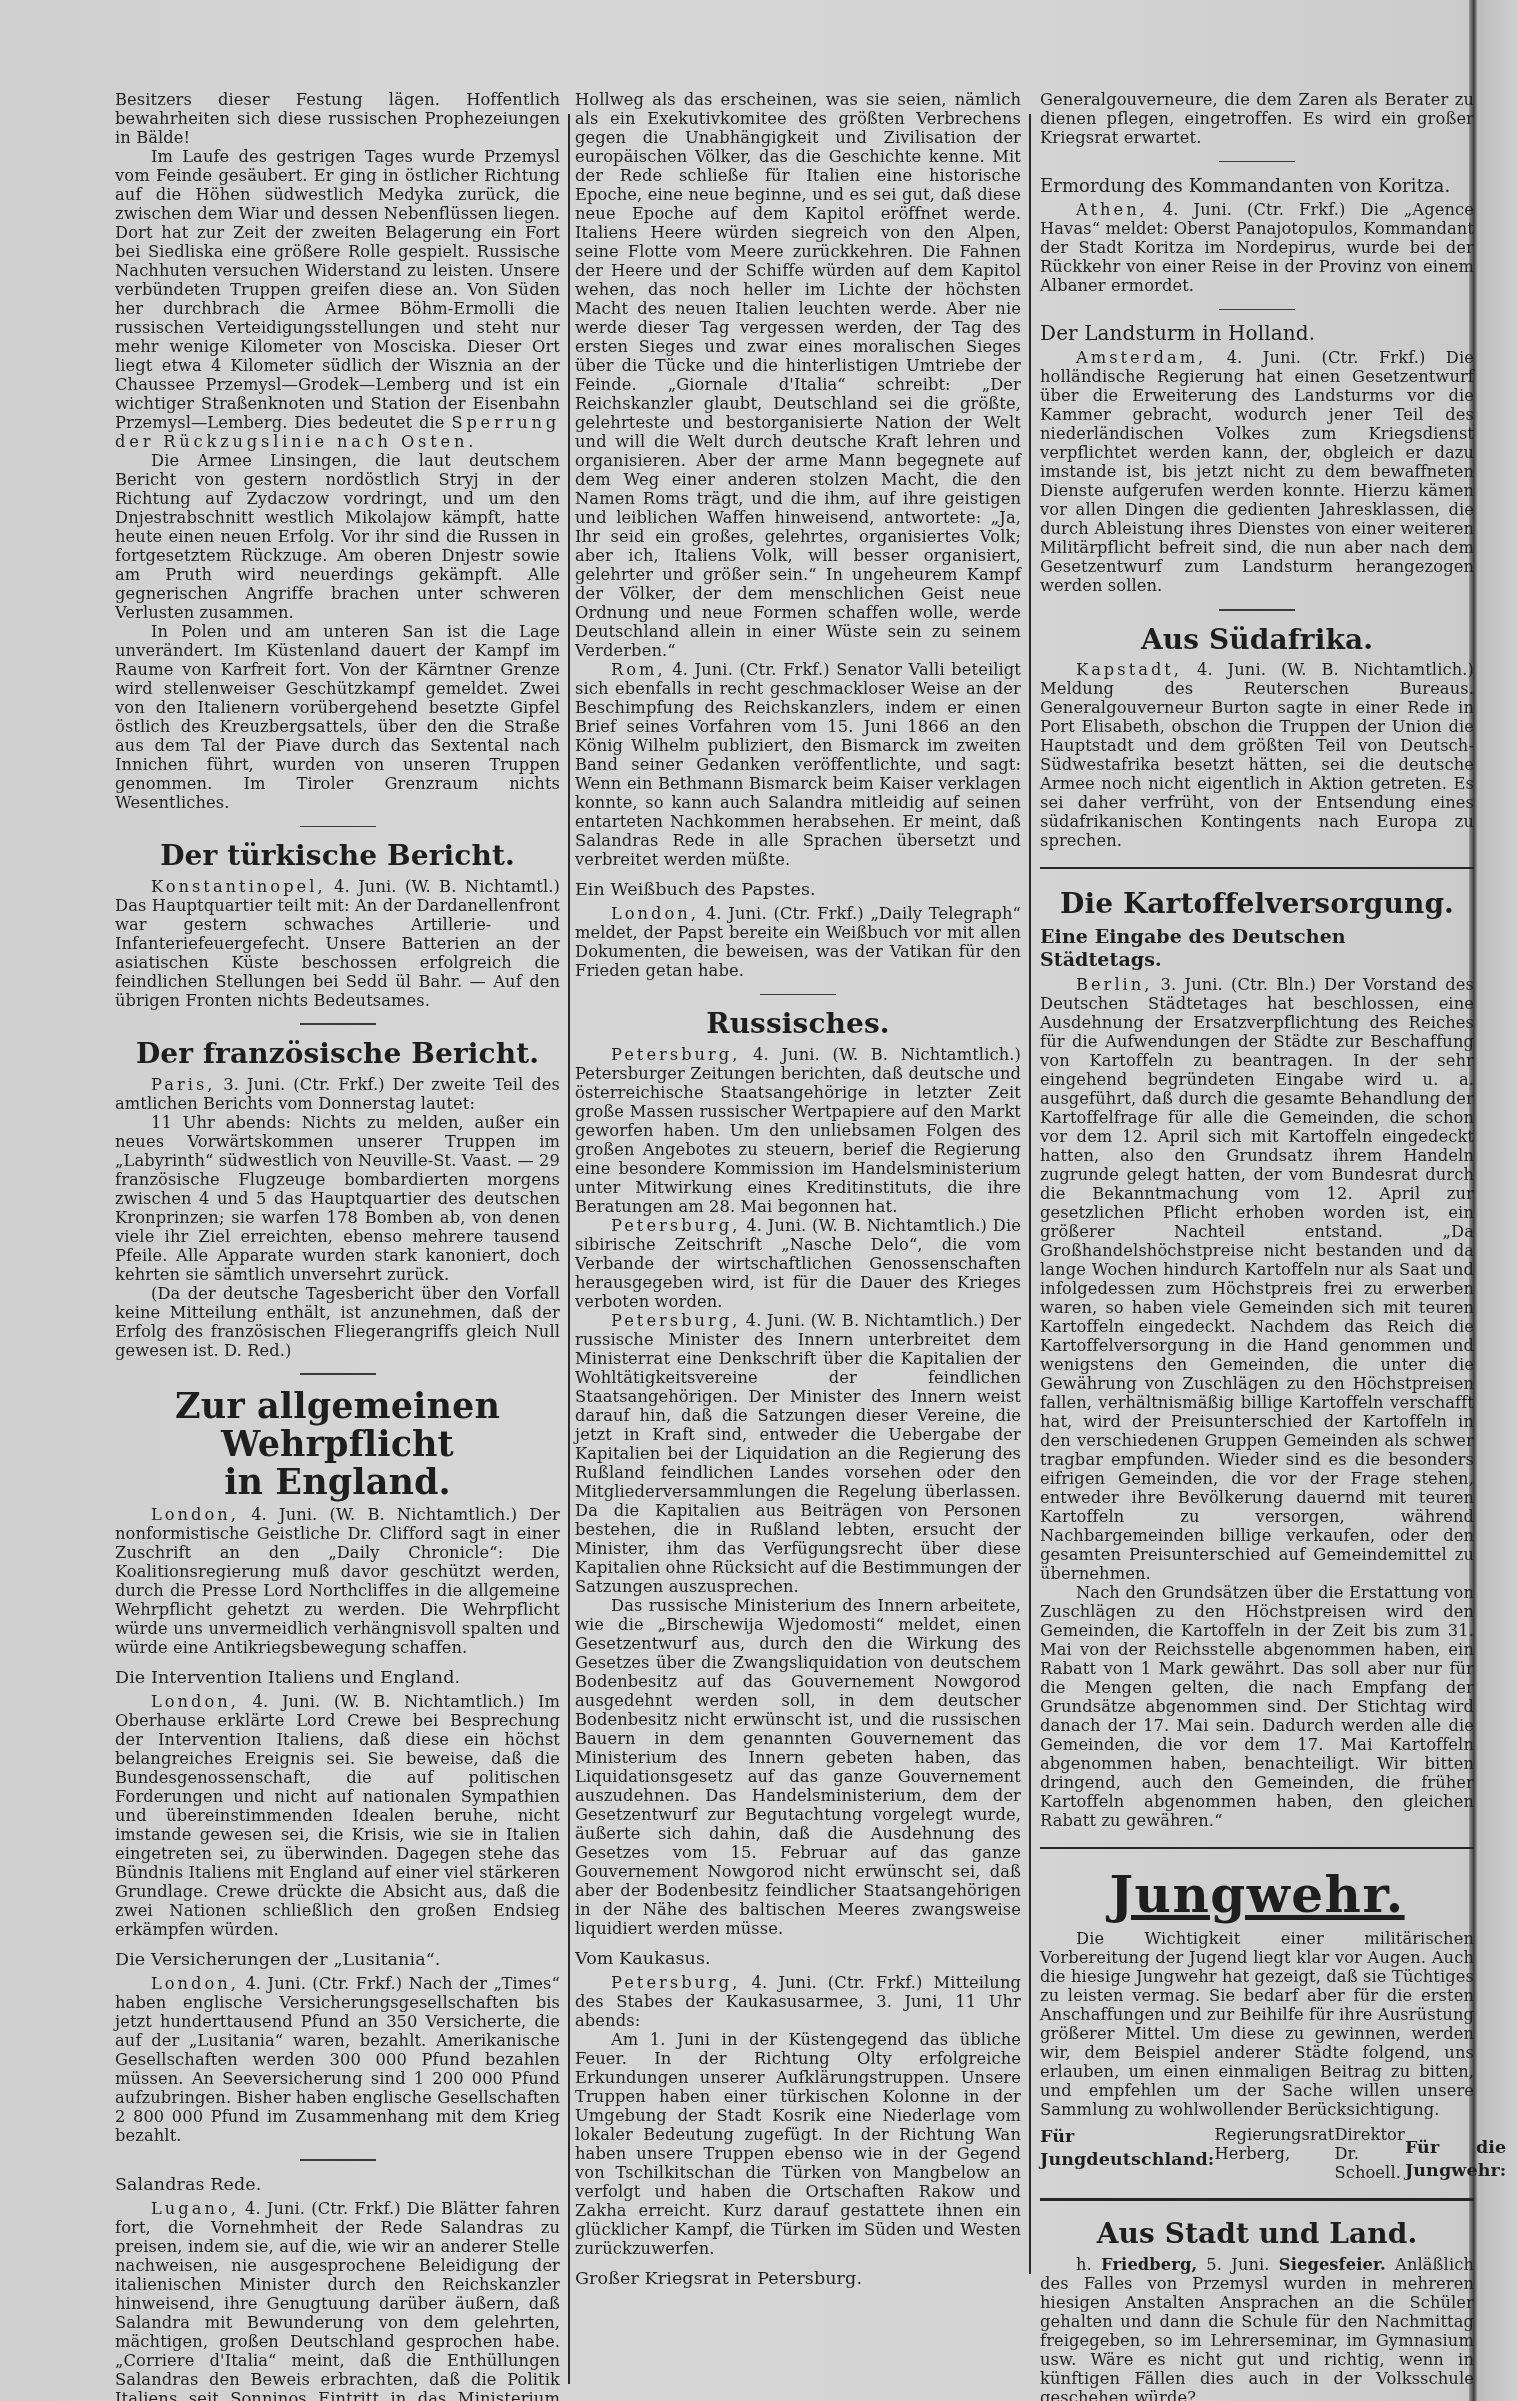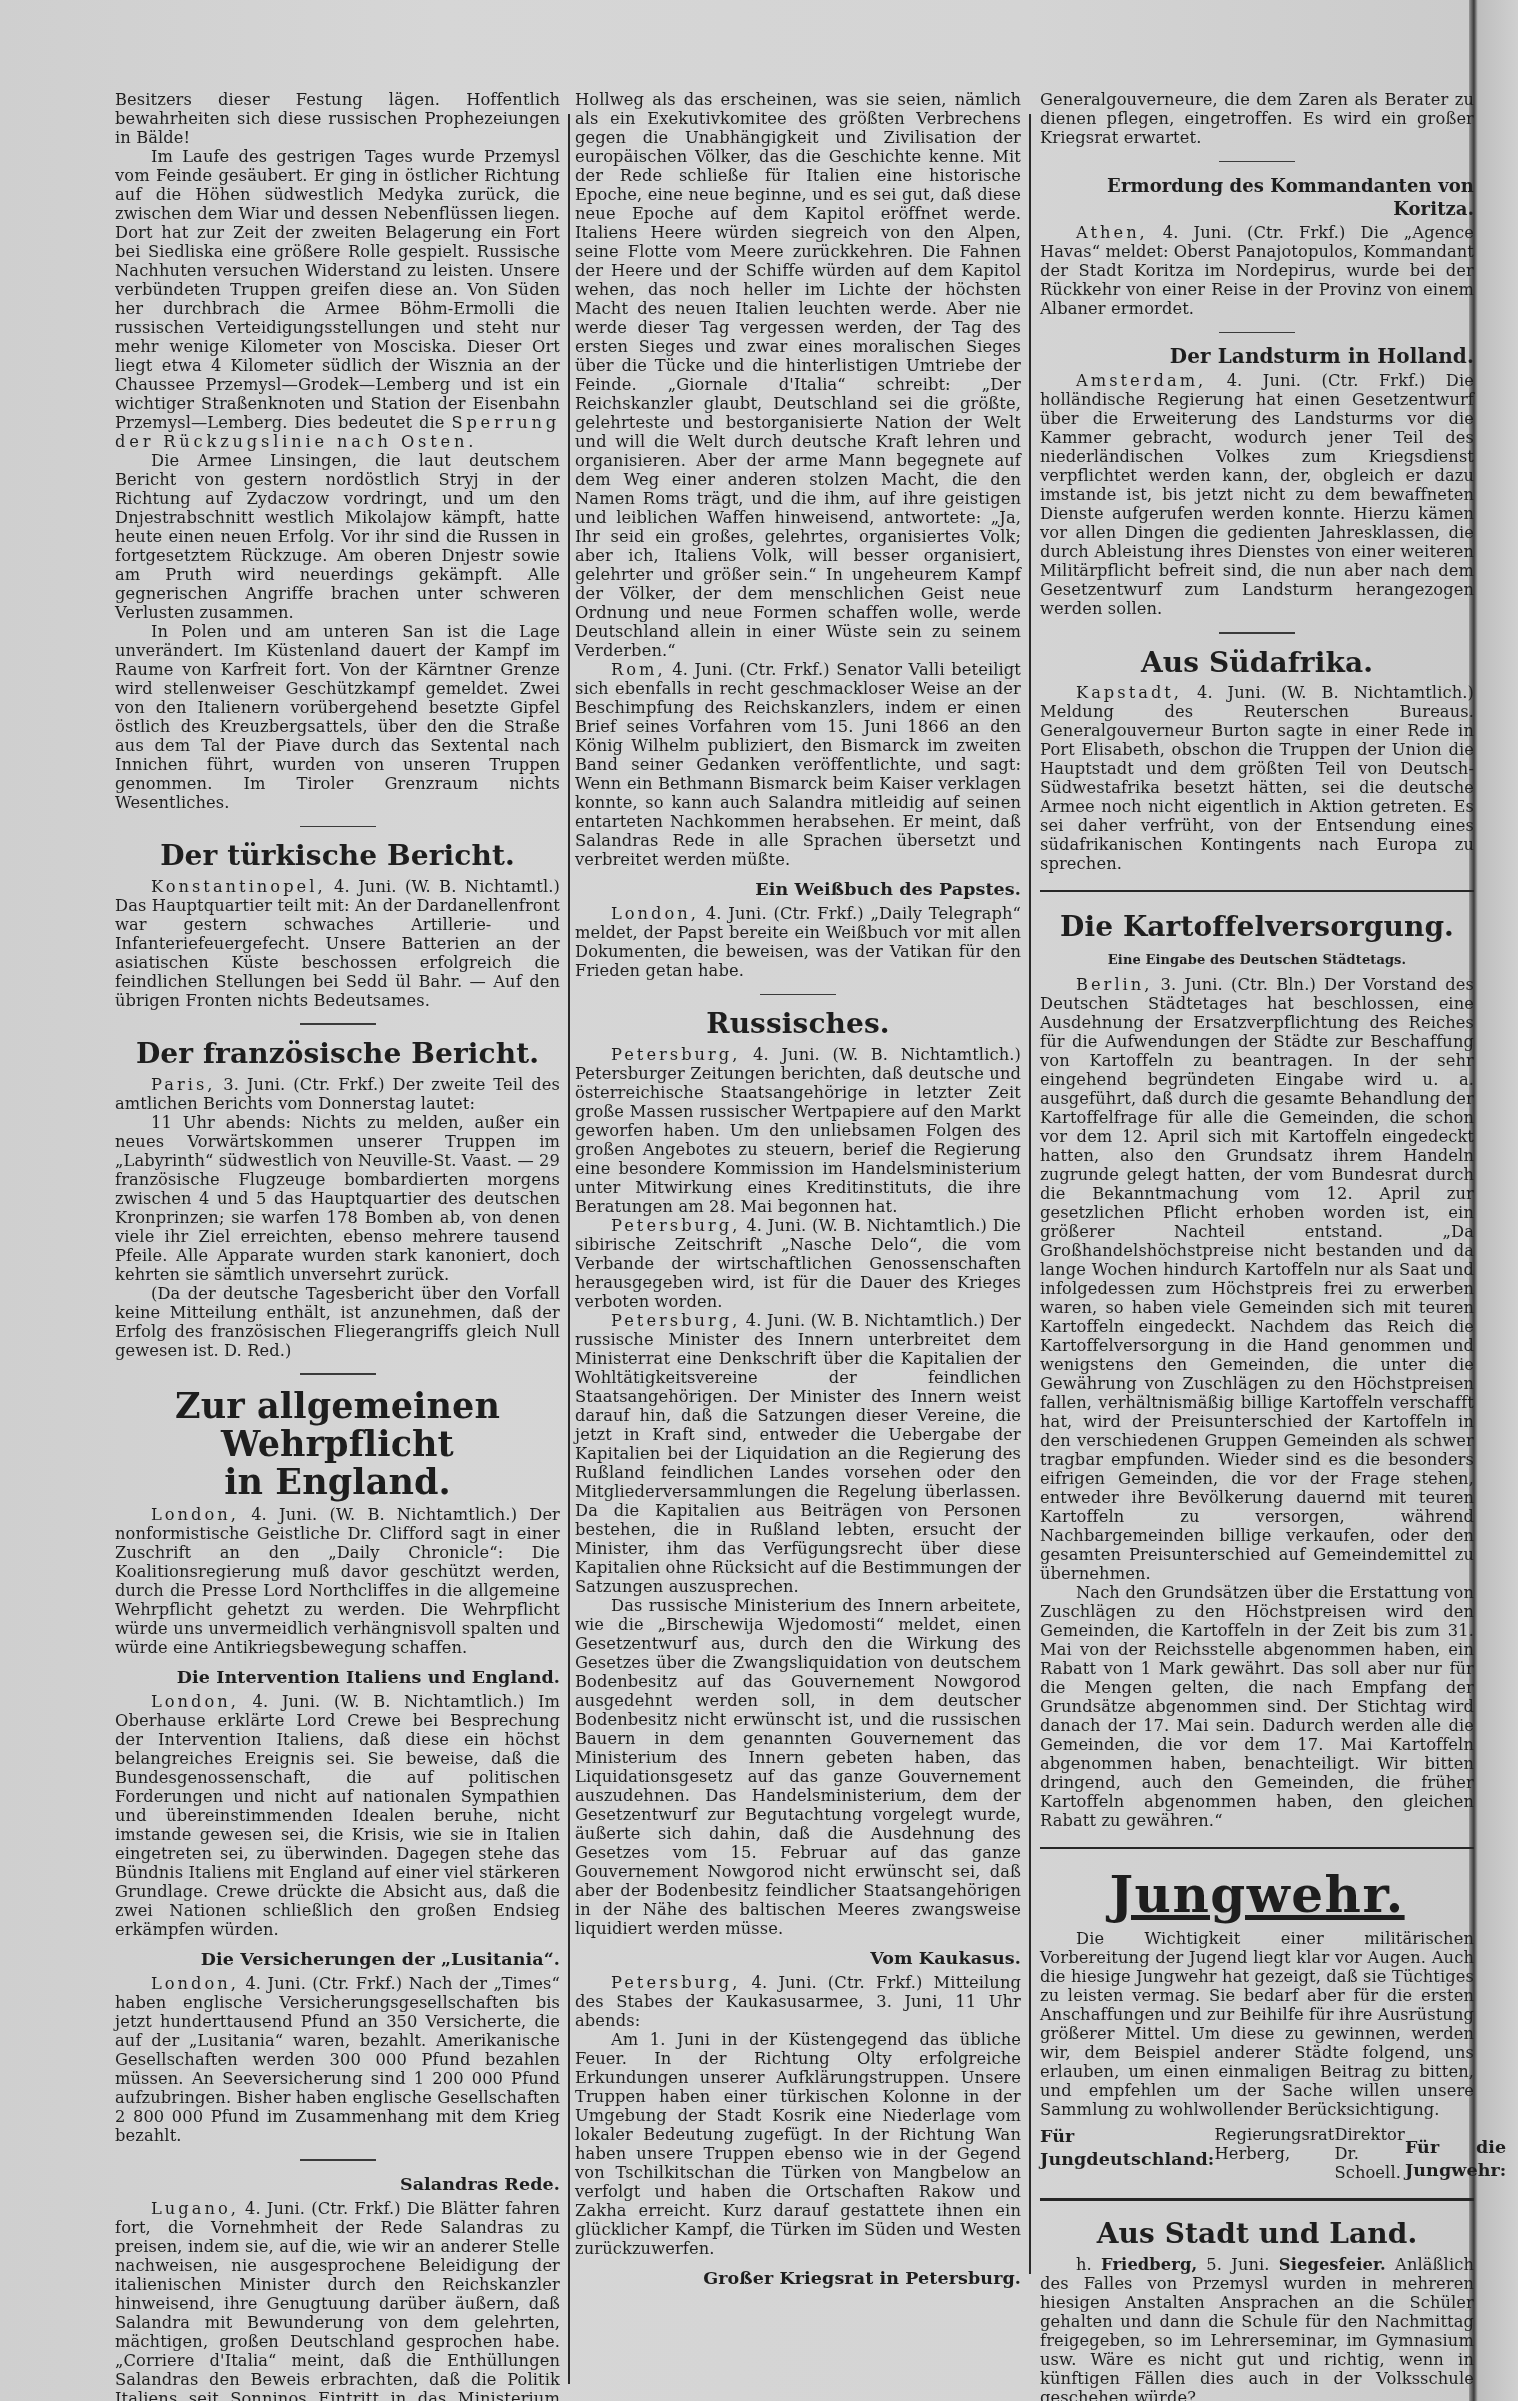--- a/index.html
+++ b/index.html
@@ -34,26 +34,26 @@
   p.noind { text-indent: 0; }
   .dateline { letter-spacing: 3px; }
   .h-big {
     font-family: "DejaVu Serif", serif; font-weight: bold;
     text-align: center; font-size: 28px; line-height: 33px;
     margin: 10.6px 0 4.6px 0;
   }
   .h-xl { font-size: 35px; line-height: 38px; }
   .h-xxl { font-size: 50px; line-height: 58px; letter-spacing: 1.5px; text-decoration: underline; }
   .h-med {
-    font-weight: bold; text-align: right;
+    font-weight: normal; text-align: left;
     font-size: 17.5px; line-height: 23px; margin: 9px 0 3px 0;
   }
   .h-sub {
-    font-weight: bold; text-align: center;
-    font-size: 13px; line-height: 23px; margin: 0 0 4.6px 0;
+    font-weight: bold; text-align: left;
+    font-size: 19px; line-height: 23px; margin: 0 0 4.6px 0;
   }
   .sep {
     width: 76px; height: 1.5px; background: #3a3a3a;
     margin: 13.7px auto 12px auto;
   }
   .sep-full {
     height: 2.3px; background: #262626; margin: 16.7px 0 16.7px 0;
   }
   .signatures { display: flex; justify-content: space-between; margin-top: 6px; }
   .signatures .left, .signatures .right { display: flex; flex-direction: row; }

